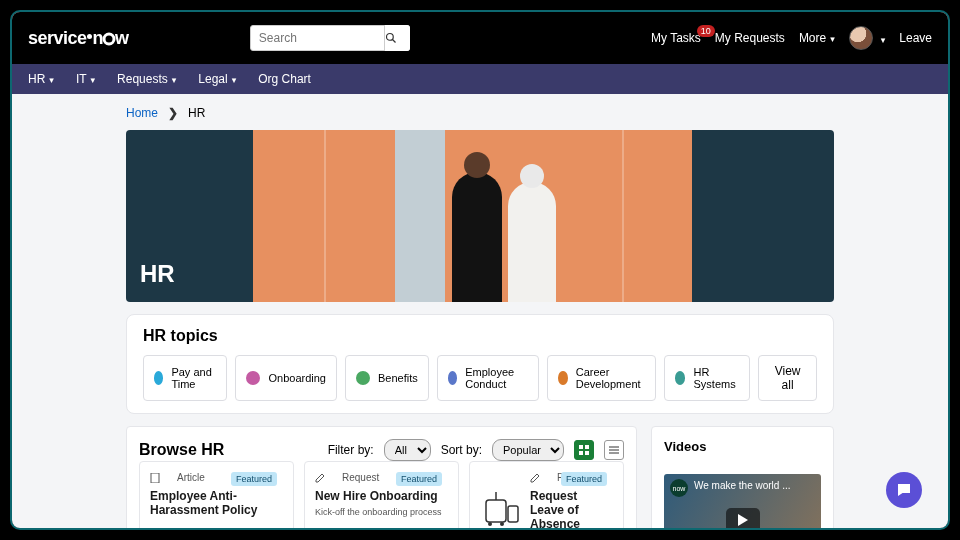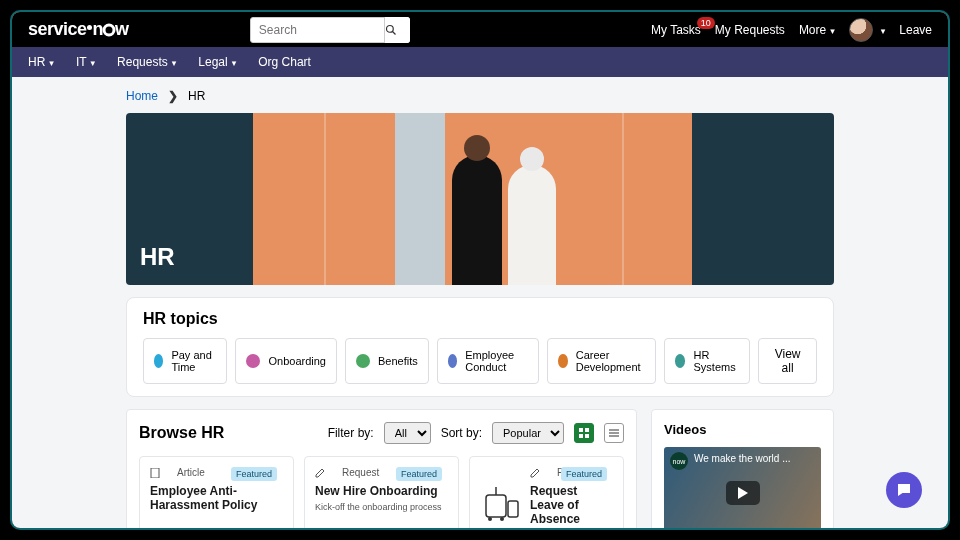--- a/index.html
+++ b/index.html
@@ -1,21 +1,21 @@
 <!DOCTYPE html>
 <html><head>
 <meta charset="utf-8">
 <style>
   * { box-sizing: border-box; margin: 0; padding: 0; }
   body { font-family: -apple-system, BlinkMacSystemFont, "Segoe UI", Arial, sans-serif; background:#000; width:960px; height:540px; overflow:hidden; position:relative;}
   .frame { position:absolute; inset:10px; border:2px solid #0d6870; border-radius:10px; background:#081c22; overflow:hidden;}
   .app { position:absolute; inset:0; background:#f4f5f7; }
 
   
-  .topbar { height:35px; background:#000; color:#fff; display:flex; align-items:center; padding:0 16px; font-size:13px;}
+  .topbar { height:52px; background:#000; color:#fff; display:flex; align-items:center; padding:0 16px; font-size:13px;}
   .logo { font-weight:700; font-size:18px; letter-spacing:-0.5px; display:flex; align-items:center;}
   .logo .dot { display:inline-block; width:5px;height:5px;border-radius:50%;background:#fff;margin:0 1px 4px 0;}
   .search { margin-left:auto; margin-right:auto; position:relative; width:160px; transform:translateX(-60px);}
   .search input { width:100%; height:26px; border:1px solid #ccc; border-radius:3px; padding:0 8px; font-size:12px;}
   .search button { position:absolute; right:0; top:0; width:26px; height:26px; border:none; border-left:1px solid #ccc; background:#fff; border-radius:0 3px 3px 0; cursor:pointer;}
   .topright { display:flex; align-items:center; gap:14px;}
   .topright a { color:#fff; text-decoration:none; font-size:12px; position:relative;}
   .badge { position:absolute; top:-6px; right:-14px; background:#c32020; color:#fff; font-size:9px; border-radius:8px; padding:1px 4px; }
   .chev::after{content:"▾"; font-size:9px; margin-left:4px;}
   .avatar{width:24px;height:24px;border-radius:50%;background:radial-gradient(circle at 35% 30%, #e8c8b0 0 40%, #7a4f3a 42% 100%); border:1px solid #555;}
@@ -41,36 +41,36 @@
 
   .panel { background:#fff; border:1px solid #e5e6ea; border-radius:8px; margin-top:12px; padding:12px 16px;}
   .panel h2{font-size:16px; margin-bottom:10px;}
   .topics{display:flex; gap:8px;}
   .topic{border:1px solid #dcdde2; border-radius:4px; padding:8px 10px; font-size:11px; display:flex; align-items:center; gap:8px; cursor:pointer; background:#fff;}
   .topic .ic{width:14px;height:14px;border-radius:50%;}
   .viewall{margin-left:auto; border:1px solid #dcdde2; border-radius:4px; padding:8px 14px; font-size:12px; background:#fff; cursor:pointer;}
 
   .row2{display:flex; gap:14px; margin-top:12px;}
   .browse{flex:1; background:#fff; border:1px solid #e5e6ea; border-radius:4px; padding:12px;}
-  .browse-top{display:flex; align-items:center; gap:10px; font-size:12px; margin-bottom:12px;}
+  .browse-top{display:flex; align-items:center; gap:10px; font-size:12px; }
   .browse-top h2{font-size:16px; margin-right:auto;}
-  .sel{border:1px solid #999; border-radius:3px; padding:3px 6px; font-size:11px;}
+  .sel{border:1px solid #999; border-radius:9px; padding:3px 6px; font-size:11px;}
   .viewbtn{width:20px;height:20px;border:1px solid #999;display:flex;align-items:center;justify-content:center;font-size:11px;border-radius:3px;}
   .viewbtn.active{background:#1a7f37;color:#fff;border-color:#1a7f37;}
   .cards{display:flex; gap:10px;}
   .card{flex:1; border:1px solid #e5e6ea; border-radius:4px; padding:10px; font-size:10px; position:relative; min-height:90px;}
   .card .typ{color:#555;display:flex;align-items:center;gap:17px;}
   .card .feat{position:absolute;top:10px;right:16px;background:#bfe5f7;color:#14506e;font-size:9px;padding:2px 5px;border-radius:3px;}
   .card h3{font-size:12px; margin:6px 0 4px; color:#1a1a1a;}
   .card .desc{color:#555; font-size:9px; line-height:1.25;}
   .card.iconcard{display:flex; gap:10px;}
   .suitcase{width:40px;height:40px;margin-top:16px;}
 
   .videos{width:183px; background:#fff; border:1px solid #e5e6ea; border-radius:4px; padding:12px;}
-  .videos h2{font-size:13px; margin-bottom:10px;}
+  .videos h2{font-size:13px; margin-bottom:20px;}
   .thumb{height:92px; background:linear-gradient(120deg,#2f5b7a,#89735a); border-radius:3px; position:relative; display:flex; align-items:center; justify-content:center;}
   .thumb .play{width:34px;height:24px;background:rgba(0,0,0,0.55);border-radius:5px;display:flex;align-items:center;justify-content:center;}
   .thumb .play::after{content:"";border-left:10px solid #fff;border-top:6px solid transparent;border-bottom:6px solid transparent;}
   .thumb .title{position:absolute;top:6px;left:30px;color:#fff;font-size:10px;}
   .thumb .nowdot{position:absolute;top:5px;left:6px;width:18px;height:18px;border-radius:50%;background:#0b3d2e;display:flex;align-items:center;justify-content:center;color:#fff;font-size:7px;}
 
   .chatfab{position:absolute; right:26px; bottom:20px; width:36px;height:36px;border-radius:50%;background:#5b4fd6;display:flex;align-items:center;justify-content:center;color:#fff;}
   svg{display:block;}
 </style>
 </head>

